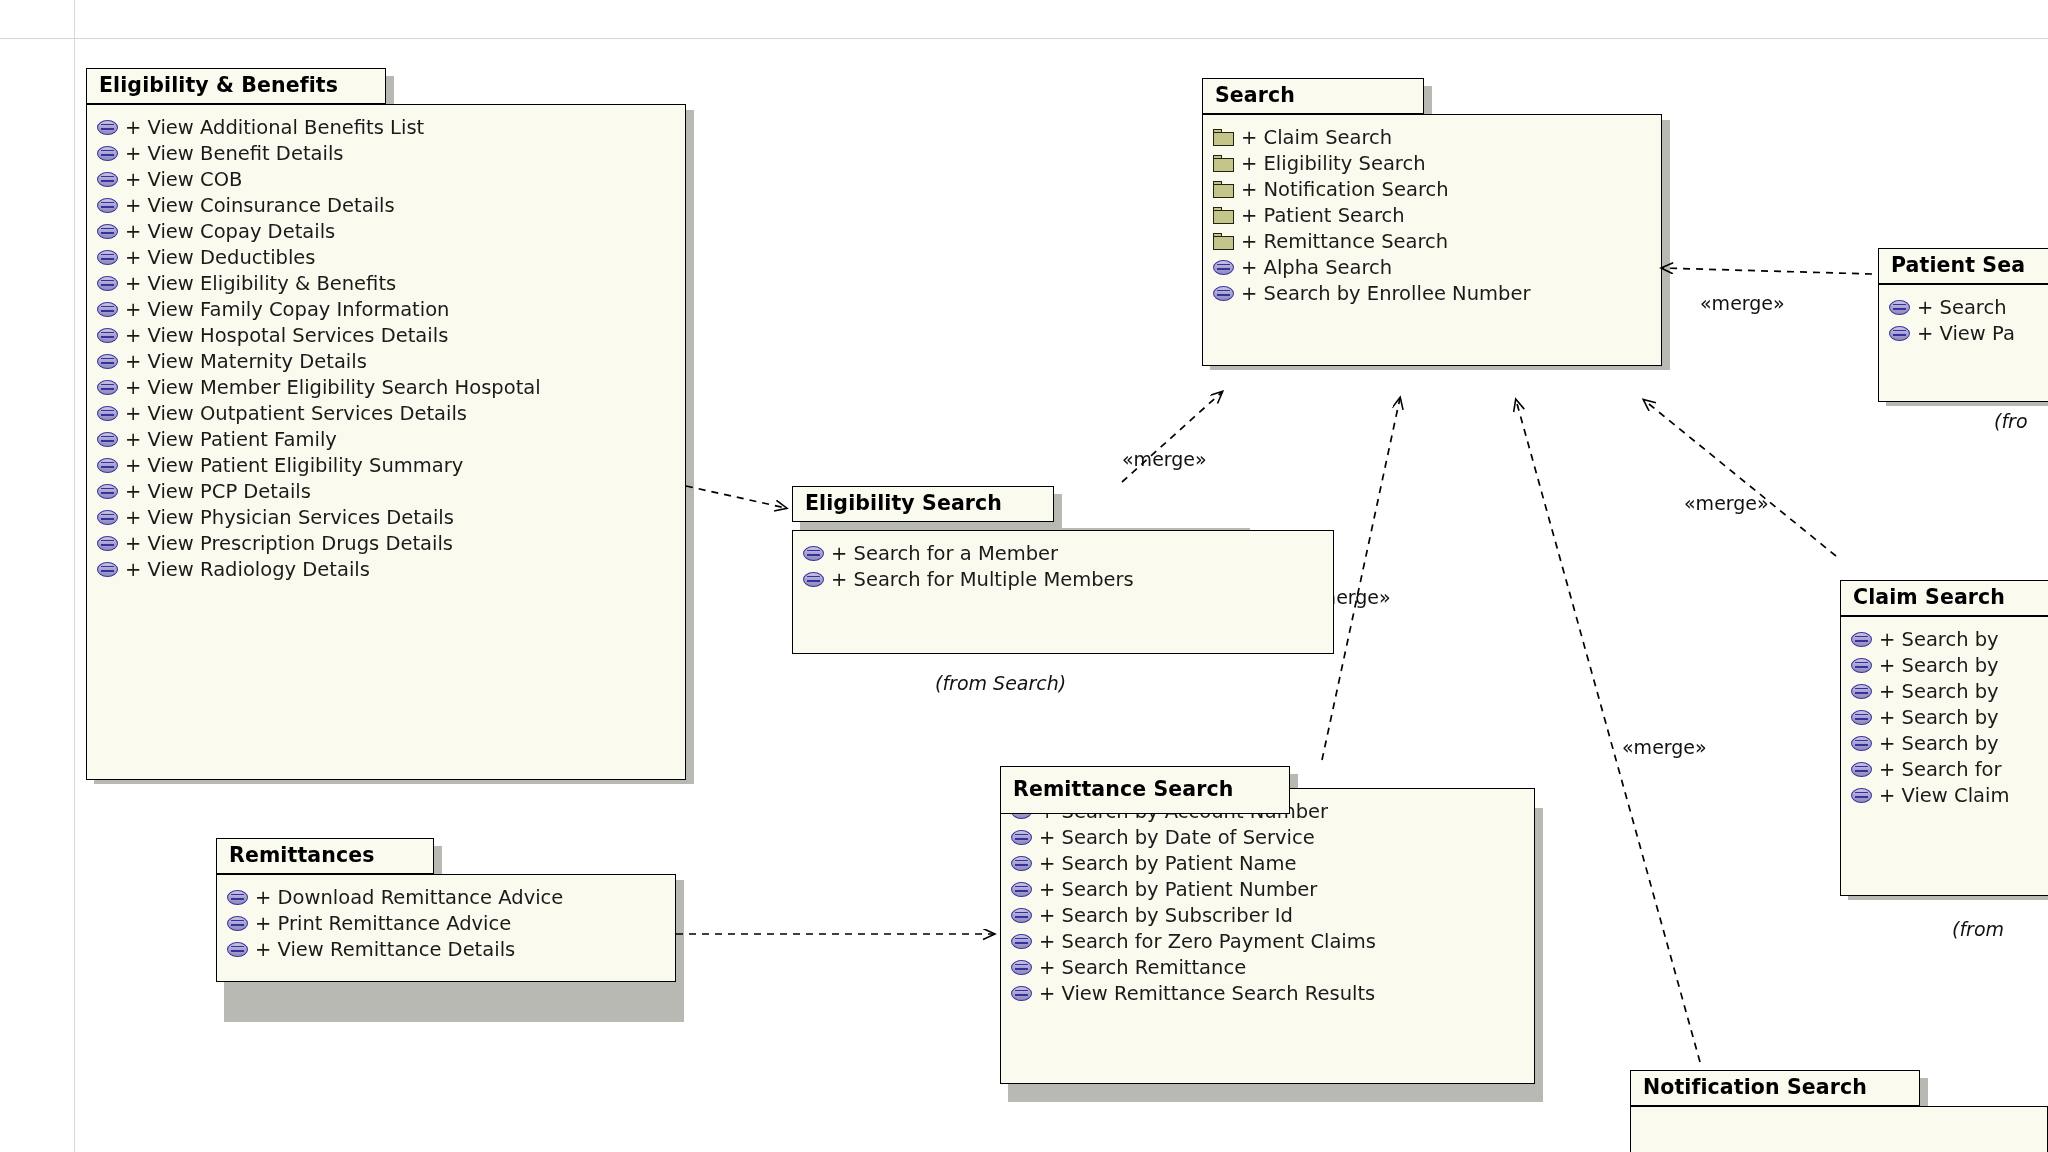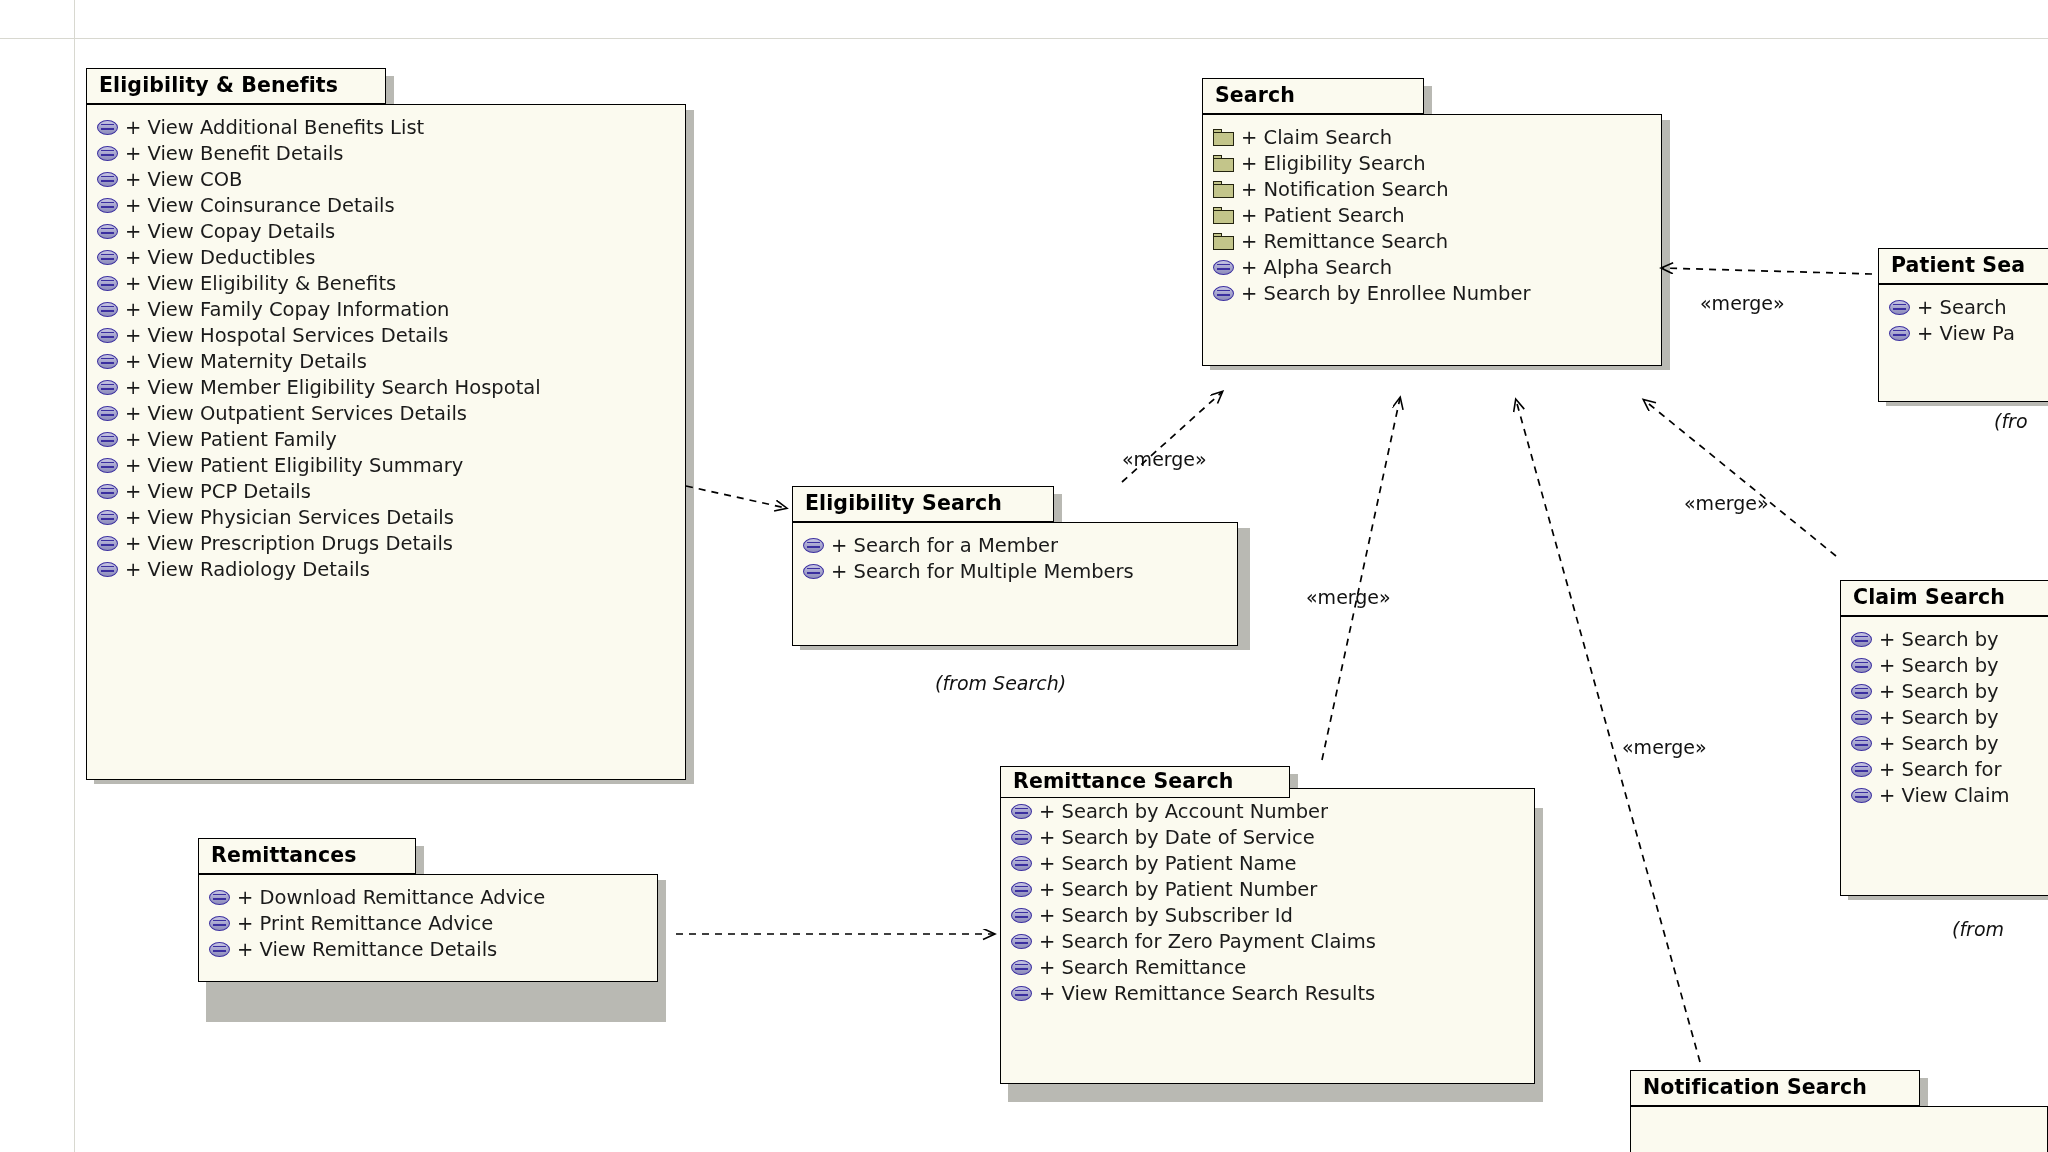--- a/index.html
+++ b/index.html
@@ -230,36 +230,36 @@
             <span class="lbl">+ Search by Enrollee Number</span>
           </div>
       </div>
     </div>
   </div>
 
   <div class="pkg" style="left:792px;top:486px;width:450px;height:160px;">
     <div class="tab-shadow" style="left:8px;top:8px;width:262px;height:36px;"></div>
     <div class="body-shadow" style="left:8px;top:42px;width:450px;height:122px;"></div>
     <div class="tab" style="width:262px;height:36px;">Eligibility Search</div>
-    <div class="body" style="top:36px;width:446px;height:124px;">
+    <div class="body" style="top:44px;width:542px;height:124px;">
       <div class="items">
         <div class="item">
             <span class="uc-icon"></span>
             <span class="lbl">+ Search for a Member</span>
           </div>
         <div class="item">
             <span class="uc-icon"></span>
             <span class="lbl">+ Search for Multiple Members</span>
           </div>
       </div>
     </div>
   </div>
   <div class="from-label" style="left:935px;top:672px;">(from Search)</div>
 
-  <div class="pkg" style="left:198px;top:838px;width:460px;height:180px;">
+  <div class="pkg" style="left:216px;top:838px;width:460px;height:180px;">
     <div class="tab-shadow" style="left:8px;top:8px;width:218px;height:36px;"></div>
     <div class="body-shadow" style="left:8px;top:42px;width:460px;height:142px;"></div>
     <div class="tab" style="width:218px;height:36px;">Remittances</div>
     <div class="body" style="top:36px;width:460px;height:108px;">
       <div class="items">
         <div class="item">
             <span class="uc-icon"></span>
             <span class="lbl">+ Download Remittance Advice</span>
           </div>
         <div class="item">
@@ -270,21 +270,21 @@
             <span class="uc-icon"></span>
             <span class="lbl">+ View Remittance Details</span>
           </div>
       </div>
     </div>
   </div>
 
   <div class="pkg" style="left:1000px;top:766px;width:535px;height:360px;">
     <div class="tab-shadow" style="left:8px;top:8px;width:290px;height:36px;"></div>
     <div class="body-shadow" style="left:8px;top:42px;width:535px;height:294px;"></div>
-    <div class="tab" style="width:290px;height:32px;">Remittance Search</div>
+    <div class="tab" style="width:290px;height:48px;">Remittance Search</div>
     <div class="body" style="top:22px;width:535px;height:296px;">
       <div class="items">
         <div class="item">
             <span class="uc-icon"></span>
             <span class="lbl">+ Search by Account Number</span>
           </div>
         <div class="item">
             <span class="uc-icon"></span>
             <span class="lbl">+ Search by Date of Service</span>
           </div>

